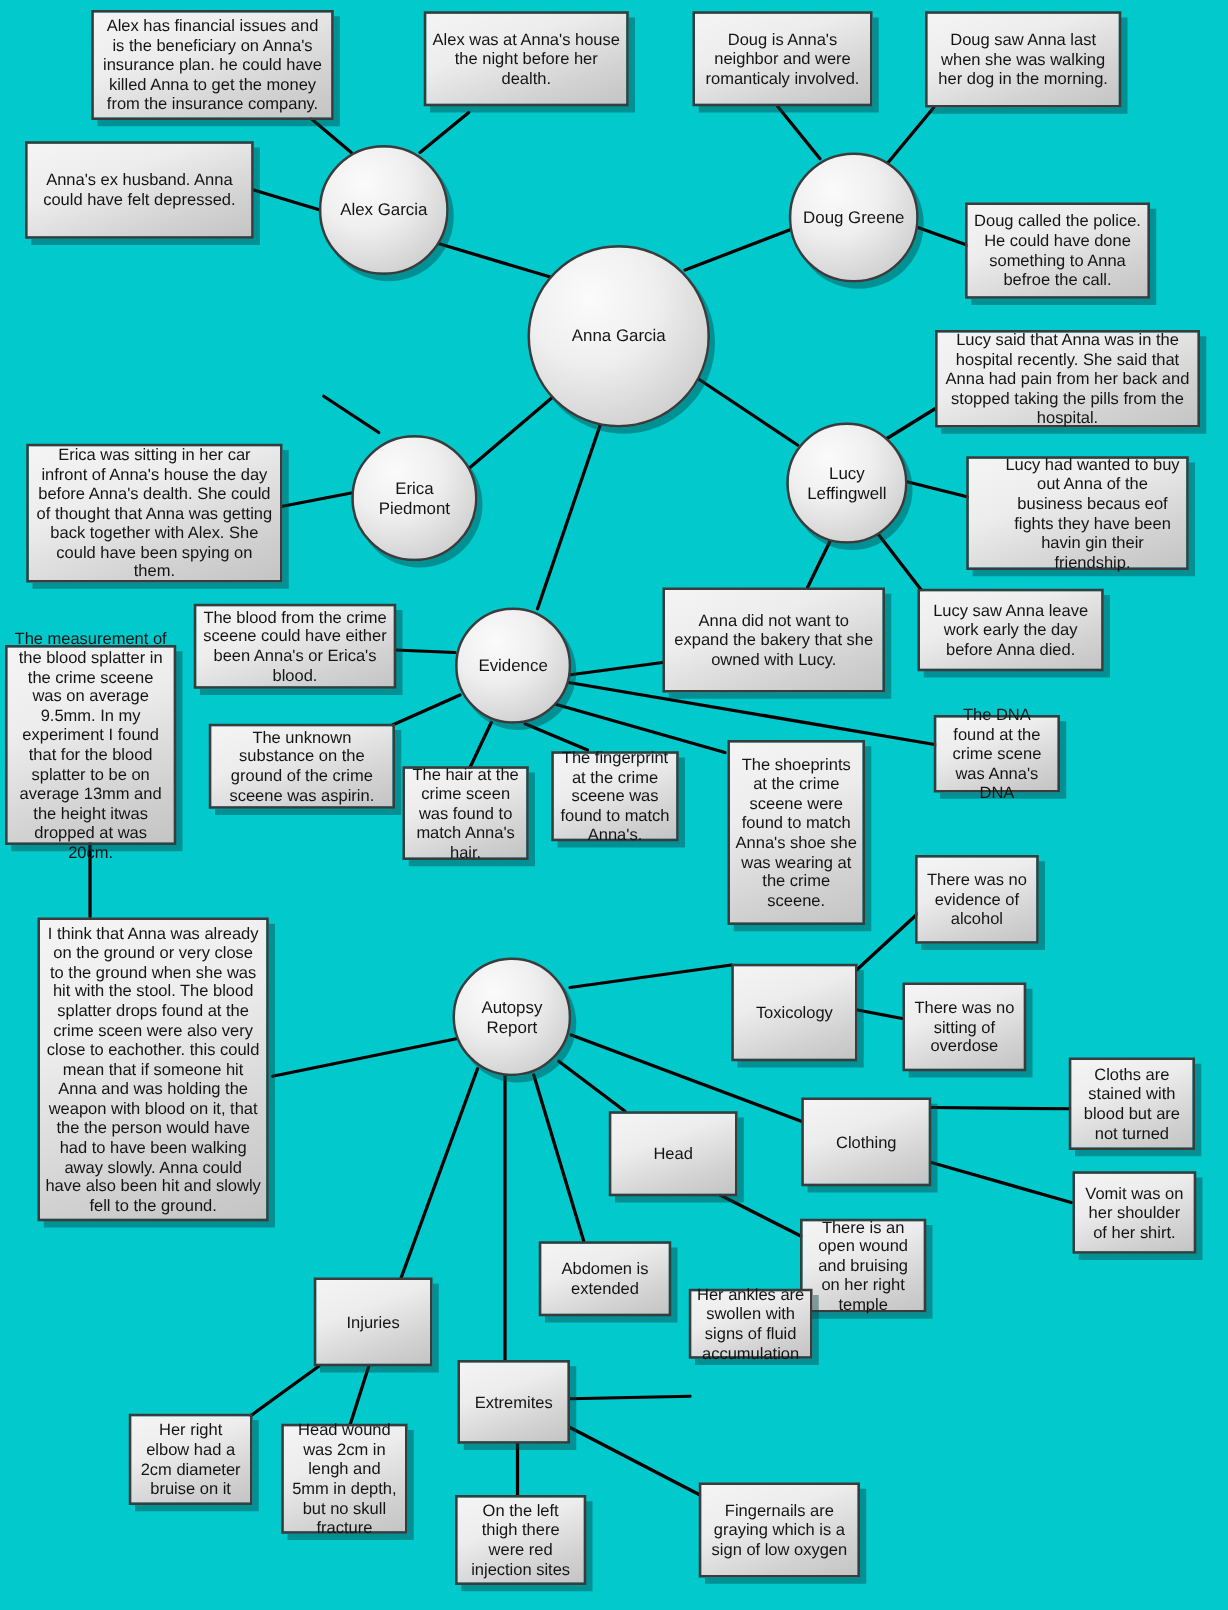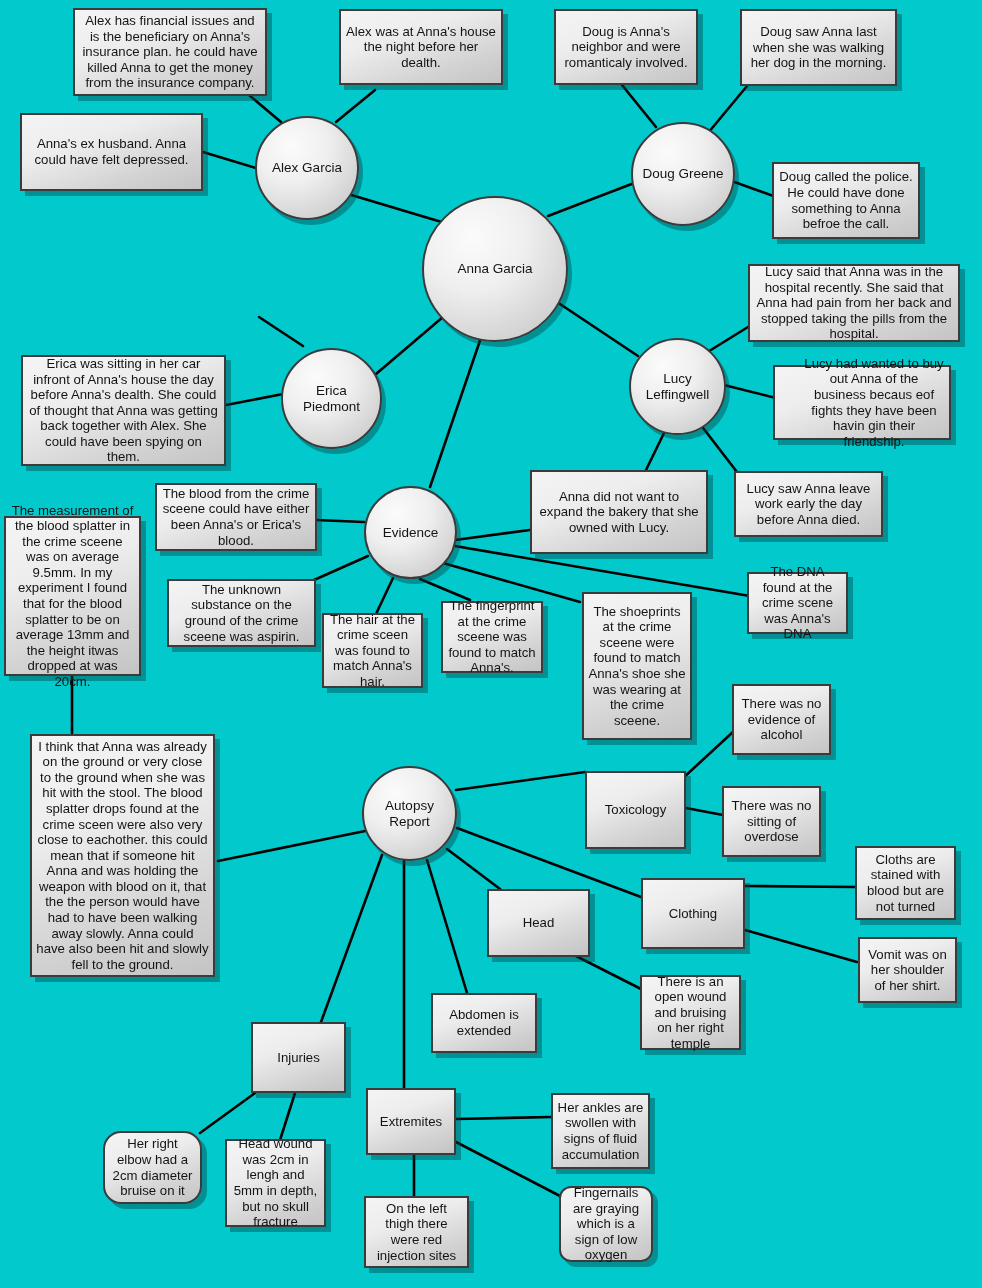--- a/index.html
+++ b/index.html
@@ -179,21 +179,21 @@
 
 
   <div class="node leaf" style="left:21px; top:355px; width:205px; height:111px;">
     <span class="node-label">Erica was sitting in her car infront of Anna's house the day before Anna's dealth.  She could of thought that Anna was getting back together with Alex. She could have been spying on them.</span>
   </div>
 
   <div class="node leaf" style="left:748px; top:264px; width:212px; height:78px;">
     <span class="node-label">Lucy said that Anna was in the hospital recently. She said that Anna had pain from her back and stopped taking the pills from the hospital.</span>
   </div>
 
-  <div class="node leaf" style="left:773px; top:365px; width:178px; height:75px;padding-left:28px;">
+  <div class="node leaf" style="left:773px; top:365px; width:178px; height:91px;padding-left:28px;">
     <span class="node-label">Lucy had wanted to buy out Anna of the business becaus eof fights they have been havin gin their friendship.</span>
   </div>
 
   <div class="node leaf" style="left:734px; top:471px; width:149px; height:66px;">
     <span class="node-label">Lucy saw Anna leave work early the day before Anna died.</span>
   </div>
 
   <div class="node leaf" style="left:530px; top:470px; width:178px; height:84px;">
     <span class="node-label">Anna did not want to expand the bakery that she owned with Lucy.</span>
   </div>
@@ -267,33 +267,33 @@
   </div>
 
   <div class="node leaf" style="left:858px; top:937px; width:99px; height:66px;">
     <span class="node-label">Vomit was on her shoulder of her shirt.</span>
   </div>
 
   <div class="node leaf" style="left:640px; top:975px; width:101px; height:75px;">
     <span class="node-label">There is an open wound and bruising on her right temple</span>
   </div>
 
-  <div class="node leaf" style="left:103px; top:1131px; width:99px; height:73px;border-radius:18px;">
+  <div class="node leaf" style="left:103px; top:1131px; width:99px; height:73px;">
     <span class="node-label">Her right elbow had a 2cm diameter bruise on it</span>
   </div>
 
   <div class="node leaf" style="left:225px; top:1139px; width:101px; height:88px;">
     <span class="node-label">Head wound was 2cm in lengh and 5mm in depth, but no skull fracture</span>
   </div>
 
-  <div class="node leaf" style="left:551px; top:1093px; width:99px; height:76px;">
+  <div class="node leaf" style="left:551px; top:1031px; width:99px; height:56px;">
     <span class="node-label">Her ankles are swollen with signs of fluid accumulation</span>
   </div>
 
   <div class="node leaf" style="left:364px; top:1196px; width:105px; height:72px;">
     <span class="node-label">On the left thigh there were red injection sites</span>
   </div>
 
-  <div class="node leaf" style="left:559px; top:1186px; width:94px; height:76px;border-radius:12px;">
+  <div class="node leaf" style="left:559px; top:1186px; width:129px; height:76px;">
     <span class="node-label">Fingernails are graying which is a sign of low oxygen</span>
   </div>
 
 </div>
 
 </body></html>

